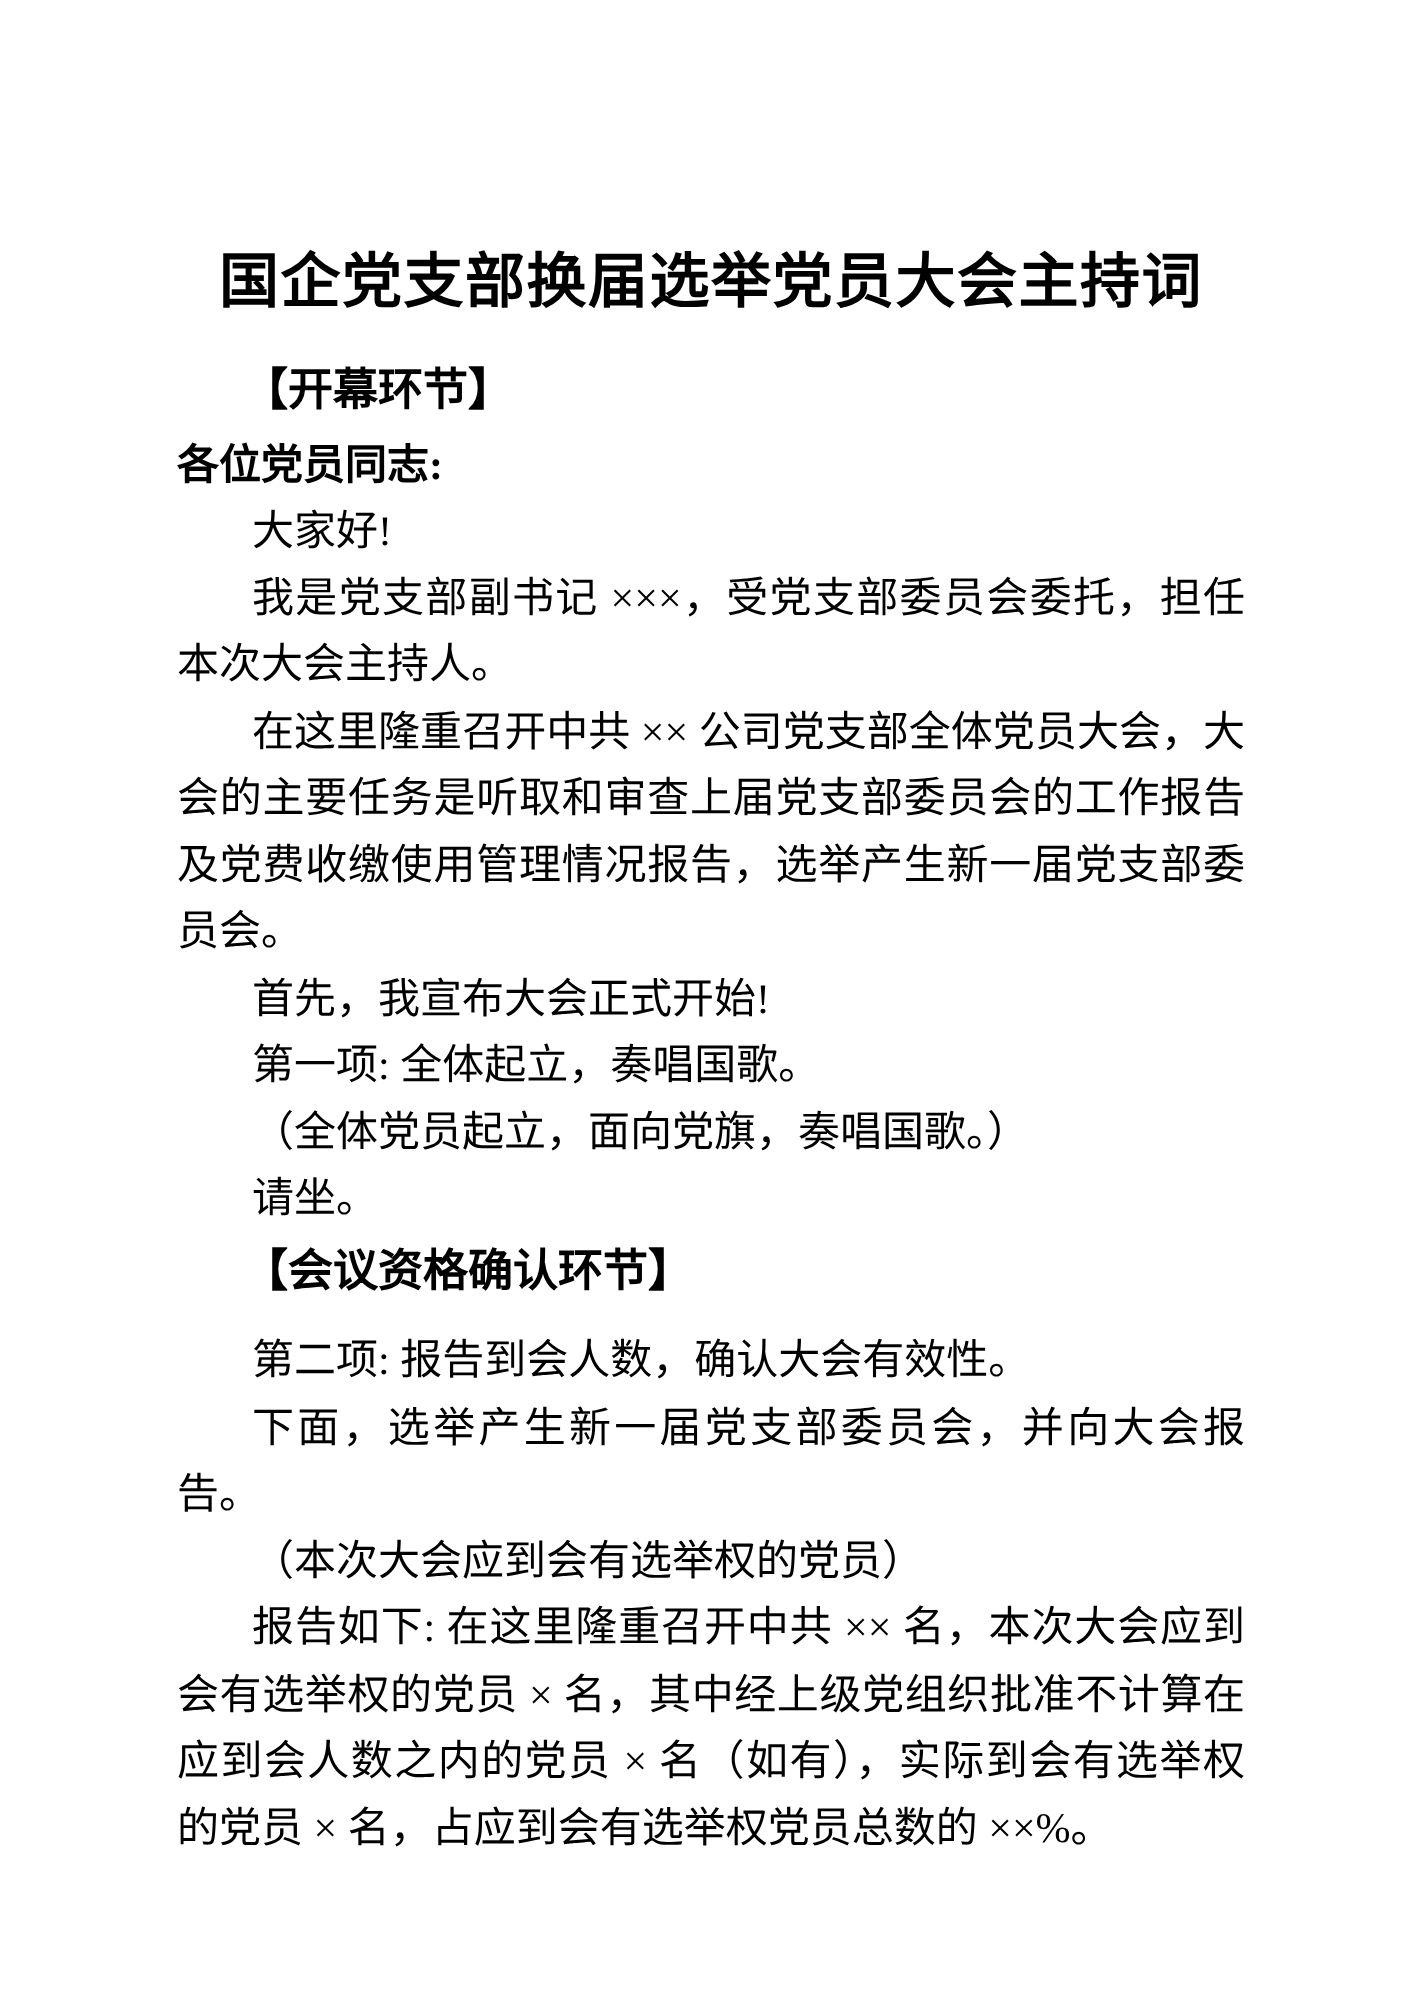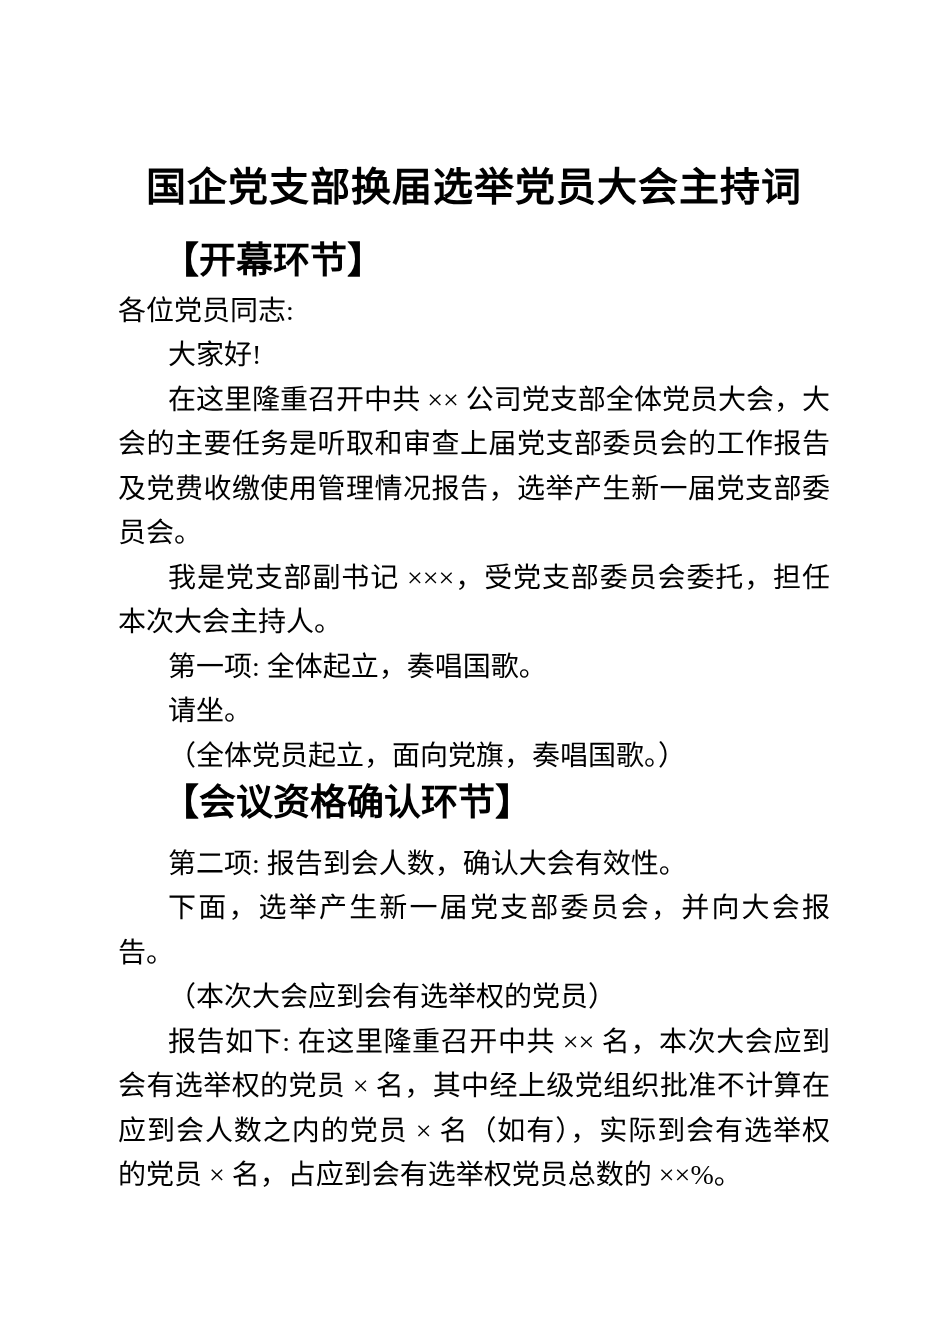--- a/index.html
+++ b/index.html
@@ -25,67 +25,69 @@
     margin: 164px 0 0 0;
     font-size: 40px;
     line-height: 48px;
     font-weight: 700;
     text-align: center;
     letter-spacing: 1px;
     white-space: nowrap;
   }
   .section-heading {
     margin: 27px 0 5px 0;
-    font-size: 37px;
+    font-size: 30px;
     line-height: 44.5px;
     font-weight: 700;
     text-indent: 44px;
   }
   .section-heading.second {
     margin-top: 3px;
     margin-bottom: 16px;
   }
   .para {
     margin: 0;
     font-size: 28px;
     line-height: 44.5px;
     text-align: justify;
     text-indent: 50px;
   }
   .para.no-indent {
     text-indent: 0;
   }
   .para.first-body {
     margin-top: 5px;
+    font-weight: bold;
   }
 </style>
 </head>
 <body>
 
 <div class="page">
   <div class="content">
 
     <h1 class="doc-title">国企党支部换届选举党员大会主持词</h1>
 
     <h2 class="section-heading">【开幕环节】</h2>
 
     <p class="para no-indent first-body">各位党员同志:</p>
 
     <p class="para">大家好!</p>
 
+    <p class="para">我是党支部副书记 ×××，受党支部委员会委托，担任本次大会主持人。</p>
+
     <p class="para">在这里隆重召开中共 ×× 公司党支部全体党员大会，大会的主要任务是听取和审查上届党支部委员会的工作报告及党费收缴使用管理情况报告，选举产生新一届党支部委员会。</p>
 
-    <p class="para">我是党支部副书记 ×××，受党支部委员会委托，担任本次大会主持人。</p>
-
+    <p class="para">首先，我宣布大会正式开始!</p>
 
     <p class="para">第一项: 全体起立，奏唱国歌。</p>
 
+    <p class="para">（全体党员起立，面向党旗，奏唱国歌。）</p>
+
     <p class="para">请坐。</p>
-
-    <p class="para">（全体党员起立，面向党旗，奏唱国歌。）</p>
 
     <h2 class="section-heading second">【会议资格确认环节】</h2>
 
     <p class="para">第二项: 报告到会人数，确认大会有效性。</p>
 
     <p class="para">下面，选举产生新一届党支部委员会，并向大会报告。</p>
 
     <p class="para">（本次大会应到会有选举权的党员）</p>
 
     <p class="para">报告如下: 在这里隆重召开中共 ×× 名，本次大会应到会有选举权的党员 × 名，其中经上级党组织批准不计算在应到会人数之内的党员 × 名（如有），实际到会有选举权的党员 × 名，占应到会有选举权党员总数的 ××%。</p>

